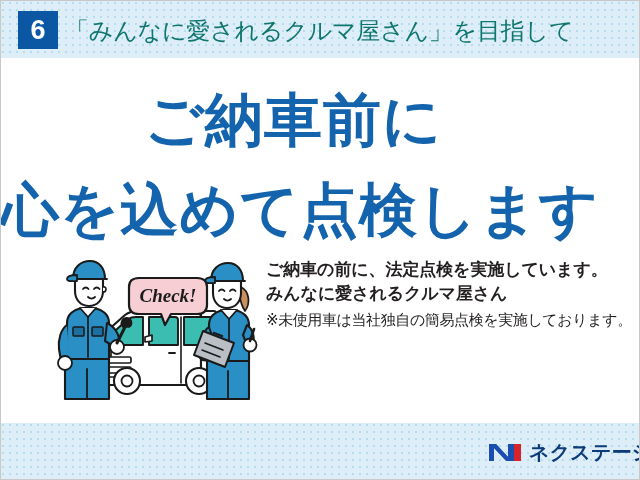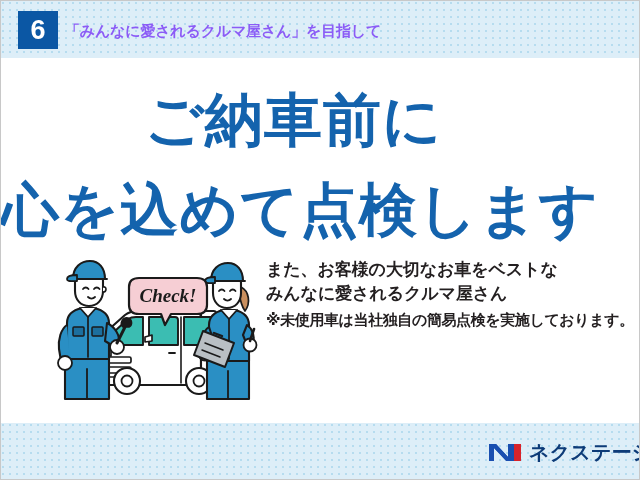--- a/index.html
+++ b/index.html
@@ -53,23 +53,23 @@
     line-height: 38px;
     text-align: center;
     letter-spacing: 0px;
   }
   #header-title {
     position: absolute;
     left: 64px;
     top: 16px;
     height: 28px;
     line-height: 28px;
-    font-size: 15px;
-    font-weight: bold;
-    color: #8b5cf6;
+    font-size: 24px;
+    font-weight: normal;
+    color: #0f766e;
     white-space: nowrap;
     letter-spacing: -0.2px;
   }
 
   
   #headline {
     position: absolute;
     left: 0;
     top: 82px;
     width: 585px;
@@ -113,21 +113,21 @@
     line-height: 23.5px;
     color: #231f20;
     font-weight: bold;
     white-space: nowrap;
     letter-spacing: -0.1px;
   }
   #body-note {
     font-size: 15px;
     line-height: 23px;
     color: #231f20;
-    font-weight: bold;
+    font-weight: normal;
     white-space: nowrap;
     letter-spacing: -0.4px;
     margin-top: 3px;
   }
 
   
   #brand-logo {
     position: absolute;
     left: 487px;
     top: 437px;
@@ -281,21 +281,21 @@
           <path d="M76 30 C76 24 80 21 86 21 L144 21 C150 21 154 24 154 30
                    L154 48 C154 54 150 57 144 57 L118 57 L112 68 L108 57
                    L86 57 C80 57 76 54 76 48 Z" fill="#f6ced4" stroke="#1a1a1a" stroke-width="2.2"></path>
         </g>
       </g>
       <text x="115" y="45" text-anchor="middle" font-family="'Liberation Serif', 'DejaVu Serif', serif" font-size="19" font-style="italic" font-weight="bold" fill="#1a1a1a">Check!</text>
     </svg>
   </div>
 
   <div id="body-copy">
-    <div class="body-line">また、お客様の大切なお車をベストな</div>
+    <div class="body-line">ご納車の前に、法定点検を実施しています。</div>
     <div class="body-line">みんなに愛されるクルマ屋さん</div>
     <div id="body-note">※未使用車は当社独自の簡易点検を実施しております。</div>
   </div>
 
   <div id="footer-bar" class="dot-bar"></div>
 
   <div id="brand-logo">
     <svg width="34" height="26" viewBox="0 0 34 26">
       <path d="M1 22 L1 5 L8 5 L20 18 L20 5 L25 5 L25 22 L18 22 L6 9 L6 22 Z" fill="#1a4fb0"></path>
       <path d="M20 5 L27 5 L33 5 L33 22 L26 22 L20 18 Z" fill="#d8232a"></path>

